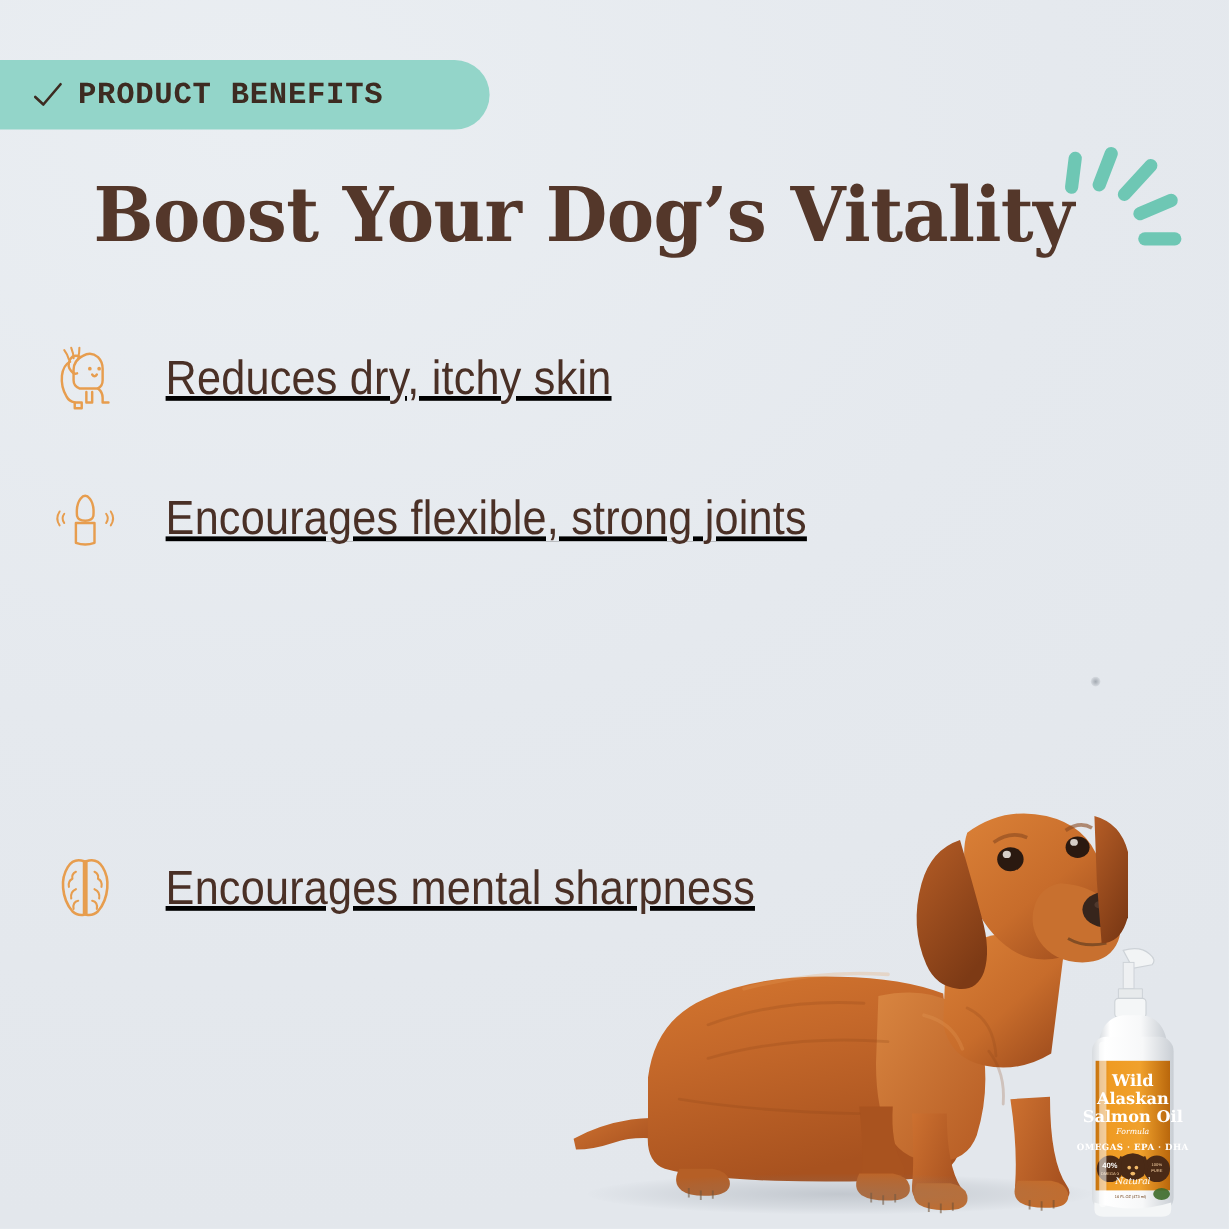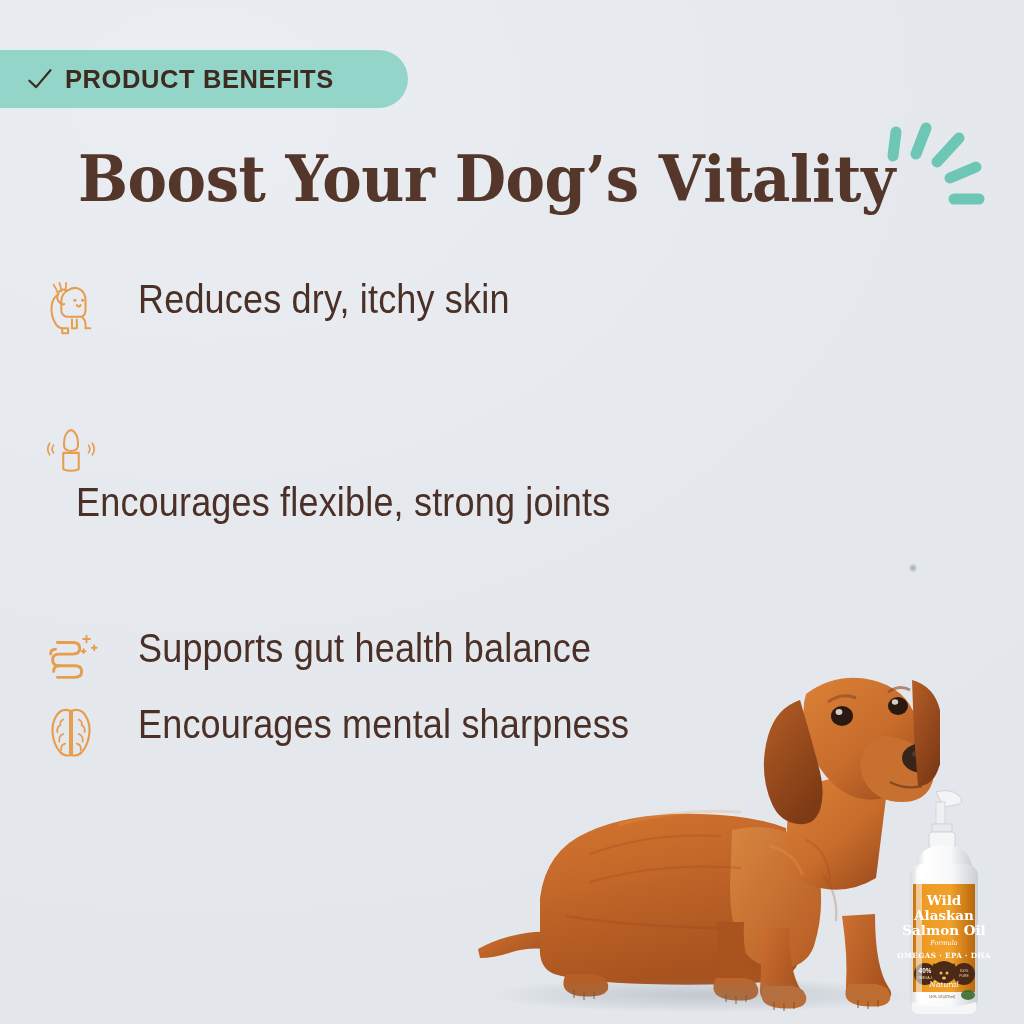--- a/index.html
+++ b/index.html
@@ -45,21 +45,21 @@
     box-sizing: border-box;
   }
   .benefits-pill .check-ico {
     width: 27px;
     height: 27px;
     flex: 0 0 auto;
     margin-right: 12px;
     display: block;
   }
   .benefits-pill .pill-text {
-    font-family: Liberation Sans, sans-serif;
+    font-family: Liberation Mono, monospace;
     font-size: 25.5px;
     font-weight: 600;
     letter-spacing: 0.6px;
     color: #3d2b21;
     white-space: nowrap;
   }
 
   
   .headline {
     position: absolute;
@@ -85,21 +85,22 @@
     height: 105px;
   }
 
   
   .benefit-row {
     position: absolute;
     left: 40px;
     width: 880px;
     height: 76px;
     display: flex;
-    align-items: flex-start;
+    align-items: center;
+    text-decoration: underline;
   }
   .benefit-icon {
     width: 62px;
     height: 62px;
     flex: 0 0 auto;
     display: block;
   }
   .benefit-text {
     margin-left: 36px;
     font-family: "Liberation Sans", sans-serif;
@@ -187,50 +188,35 @@
         <circle cx="44" cy="24" r="1.6" fill="#e79d4e" stroke="none"></circle>
         <path d="M38 29 q2 3 4 0"></path>
         <path d="M14 8 q3 4 4 8" stroke-width="1.8"></path>
         <path d="M20 6 q2 5 2 9" stroke-width="1.8"></path>
         <path d="M27 6 q0 5-1 8" stroke-width="1.8"></path>
       </g>
     </svg>
     <span class="benefit-text">Reduces dry, itchy skin</span>
   </div>
 
-  <div class="benefit-row" style="top:418px;flex-direction:column;">
+  <div class="benefit-row" style="top:394px;">
     <svg class="benefit-icon" viewBox="0 0 64 64">
       <g fill="none" stroke="#e79d4e" stroke-width="2.1" stroke-linecap="round" stroke-linejoin="round">
         <path d="M25 30 q-1-10 3-15 q4-5 8 0 q4 5 3 15 q-1 4-7 4 q-6 0-7-4z"></path>
         <path d="M24 36 h16 v17 q-8 3-16 0z"></path>
         <path d="M14 28 q-3 4 0 8" stroke-width="1.7"></path>
         <path d="M10 26 q-4 6 0 12" stroke-width="1.7"></path>
         <path d="M50 28 q3 4 0 8" stroke-width="1.7"></path>
         <path d="M54 26 q4 6 0 12" stroke-width="1.7"></path>
       </g>
     </svg>
     <span class="benefit-text">Encourages flexible, strong joints</span>
   </div>
 
 
-  <div class="benefit-row" style="top:626px;">
-    <svg class="benefit-icon" viewBox="0 0 64 64">
-      <g fill="none" stroke="#e79d4e" stroke-width="3" stroke-linecap="round" stroke-linejoin="round">
-        <path d="M18 17 h16 q7 0 7 6 t-7 6 h-14 q-7 0-7 6 t7 6 h16 q7 0 7 6 t-7 6 h-18"></path>
-        <path d="M16 24 q-5 0-5 5"></path>
-        <path d="M20 41 q-6 0-6 6"></path>
-      </g>
-      <g stroke="#e79d4e" stroke-width="2" stroke-linecap="round" fill="none">
-        <path d="M48 10 v7 M44.5 13.5 h7"></path>
-        <path d="M56 20 v5 M53.5 22.5 h5"></path>
-        <path d="M45 24 v4 M43 26 h4"></path>
-      </g>
-    </svg>
-    <span class="benefit-text">Supports gut health balance</span>
-  </div>
 
   <div class="benefit-row" style="top:702px;">
     <svg class="benefit-icon" viewBox="0 0 64 64">
       <g fill="none" stroke="#e79d4e" stroke-width="2.2" stroke-linecap="round" stroke-linejoin="round">
         <path d="M31 9 q-9-3-14 5 q-5 8-4 18 q1 12 8 20 q4 4 10 3z"></path>
         <path d="M33 9 q9-3 14 5 q5 8 4 18 q-1 12-8 20 q-4 4-10 3z"></path>
         <path d="M32 9 v46"></path>
         <path d="M24 18 q-4 2-3 6 M21 24 q-4 2-3 7 M24 33 q-5 2-4 8 M26 43 q-5 1-4 7" stroke-width="1.8"></path>
         <path d="M40 18 q4 2 3 6 M43 24 q4 2 3 7 M40 33 q5 2 4 8 M38 43 q5 1 4 7" stroke-width="1.8"></path>
       </g>

